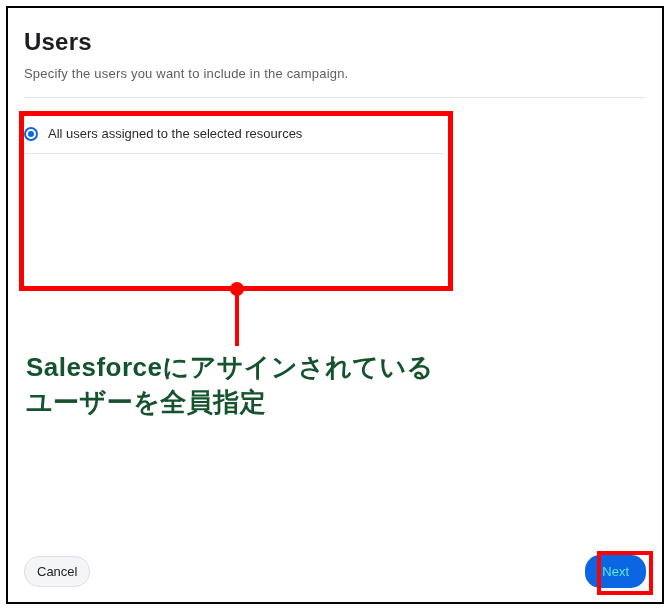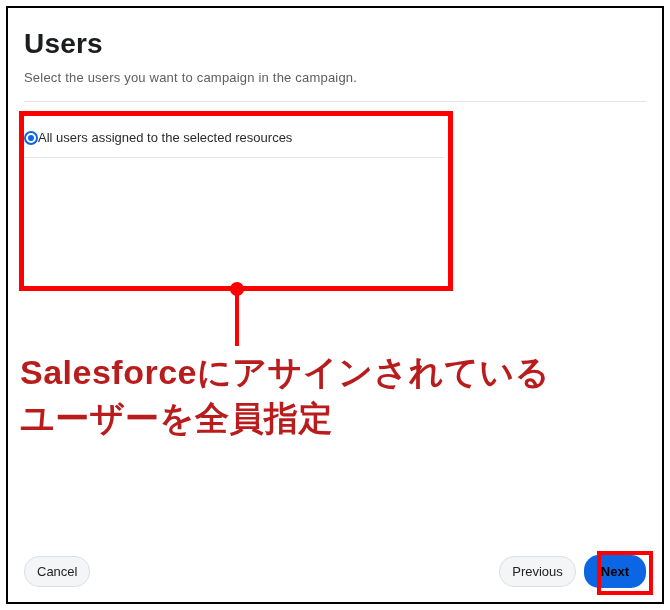--- a/index.html
+++ b/index.html
@@ -15,21 +15,21 @@
     width: 658px; height: 598px;
     border: 2px solid #000;
     background: #fff;
   }
   .content {
     position: absolute;
     left: 16px; right: 16px; top: 20px;
     color: #222;
   }
   .page-title {
-    font-size: 28px;
+    font-size: 24px;
     font-weight: 600;
     color: #1b1d21;
     letter-spacing: 0.2px;
   }
   .page-subtitle {
     margin-top: 10px;
     font-size: 13px;
     color: #5e5e5e;
     letter-spacing: 0.2px;
   }
@@ -37,20 +37,21 @@
     margin-top: 16px;
     height: 1px;
     background: #e5e5e5;
   }
   .options {
     margin-top: 18px;
   }
   .opt-row {
     display: flex;
     align-items: center;
+    gap: 10px;
     margin-bottom: 10px;
     font-size: 13px;
     color: #2b2b2b;
     cursor: pointer;
     margin-top: 28px;
   }
   .radio, .check {
     width: 14px; height: 14px;
     border: 2px solid #555;
     border-radius: 50%;
@@ -94,23 +95,23 @@
   }
   .connector-line {
     position: absolute;
     left: 227px; top: 284px;
     width: 4px; height: 54px;
     background: #ff0000;
     pointer-events: none;
   }
   .annotation {
     position: absolute;
-    left: 12px; top: 342px;
-    color: #b91c1c;
-    font-size: 34px;
+    left: 18px; top: 342px;
+    color: #14532d;
+    font-size: 26px;
     font-weight: 600;
     line-height: 1.35;
     letter-spacing: 0.5px;
     pointer-events: none;
     white-space: pre-line;
   }
 
   
   .footer {
     position: absolute;
@@ -128,41 +129,41 @@
     line-height: 1;
     margin-top: 16px;
   }
   .btn.secondary {
     background: #f4f5f7;
     border-color: #dcdfe4;
     color: #222;
   }
   .btn.primary {
     background: #0c66e4;
-    color: #000000;
-    font-weight: 700;
+    color: #5eead4;
+    font-weight: 400;
     margin-left: 8px;
     padding: 9px 16px;
   }
   .next-highlight {
     position: absolute;
     right: 9px; bottom: 7px;
     width: 56px; height: 44px;
     border: 4px solid #ff0000;
     pointer-events: none;
   }
 </style>
 </head>
 <body>
 
 <div class="frame">
 
   <div class="content">
     <div class="page-title">Users</div>
-    <div class="page-subtitle">Select the users you want to campaign in the campaign.</div>
+    <div class="page-subtitle">Specify the users you want to include in the campaign.</div>
     <div class="hr"></div>
 
     <div class="options">
       <div class="opt-row">
         <span class="radio selected"></span>
         <span>All users assigned to the selected resources</span>
       </div>
 
       <div class="hr2"></div>
 
@@ -171,18 +172,17 @@
 
   <div class="highlight-box"></div>
   <div class="connector-dot"></div>
   <div class="connector-line"></div>
   <div class="annotation">Salesforceにアサインされている
 ユーザーを全員指定</div>
 
   <div class="footer">
     <button class="btn secondary">Cancel</button>
     <div class="spacer"></div>
-    <button class="btn secondary">Previous</button>
     <button class="btn primary">Next</button>
   </div>
 
   <div class="next-highlight"></div>
 </div>
 
 </body></html>

